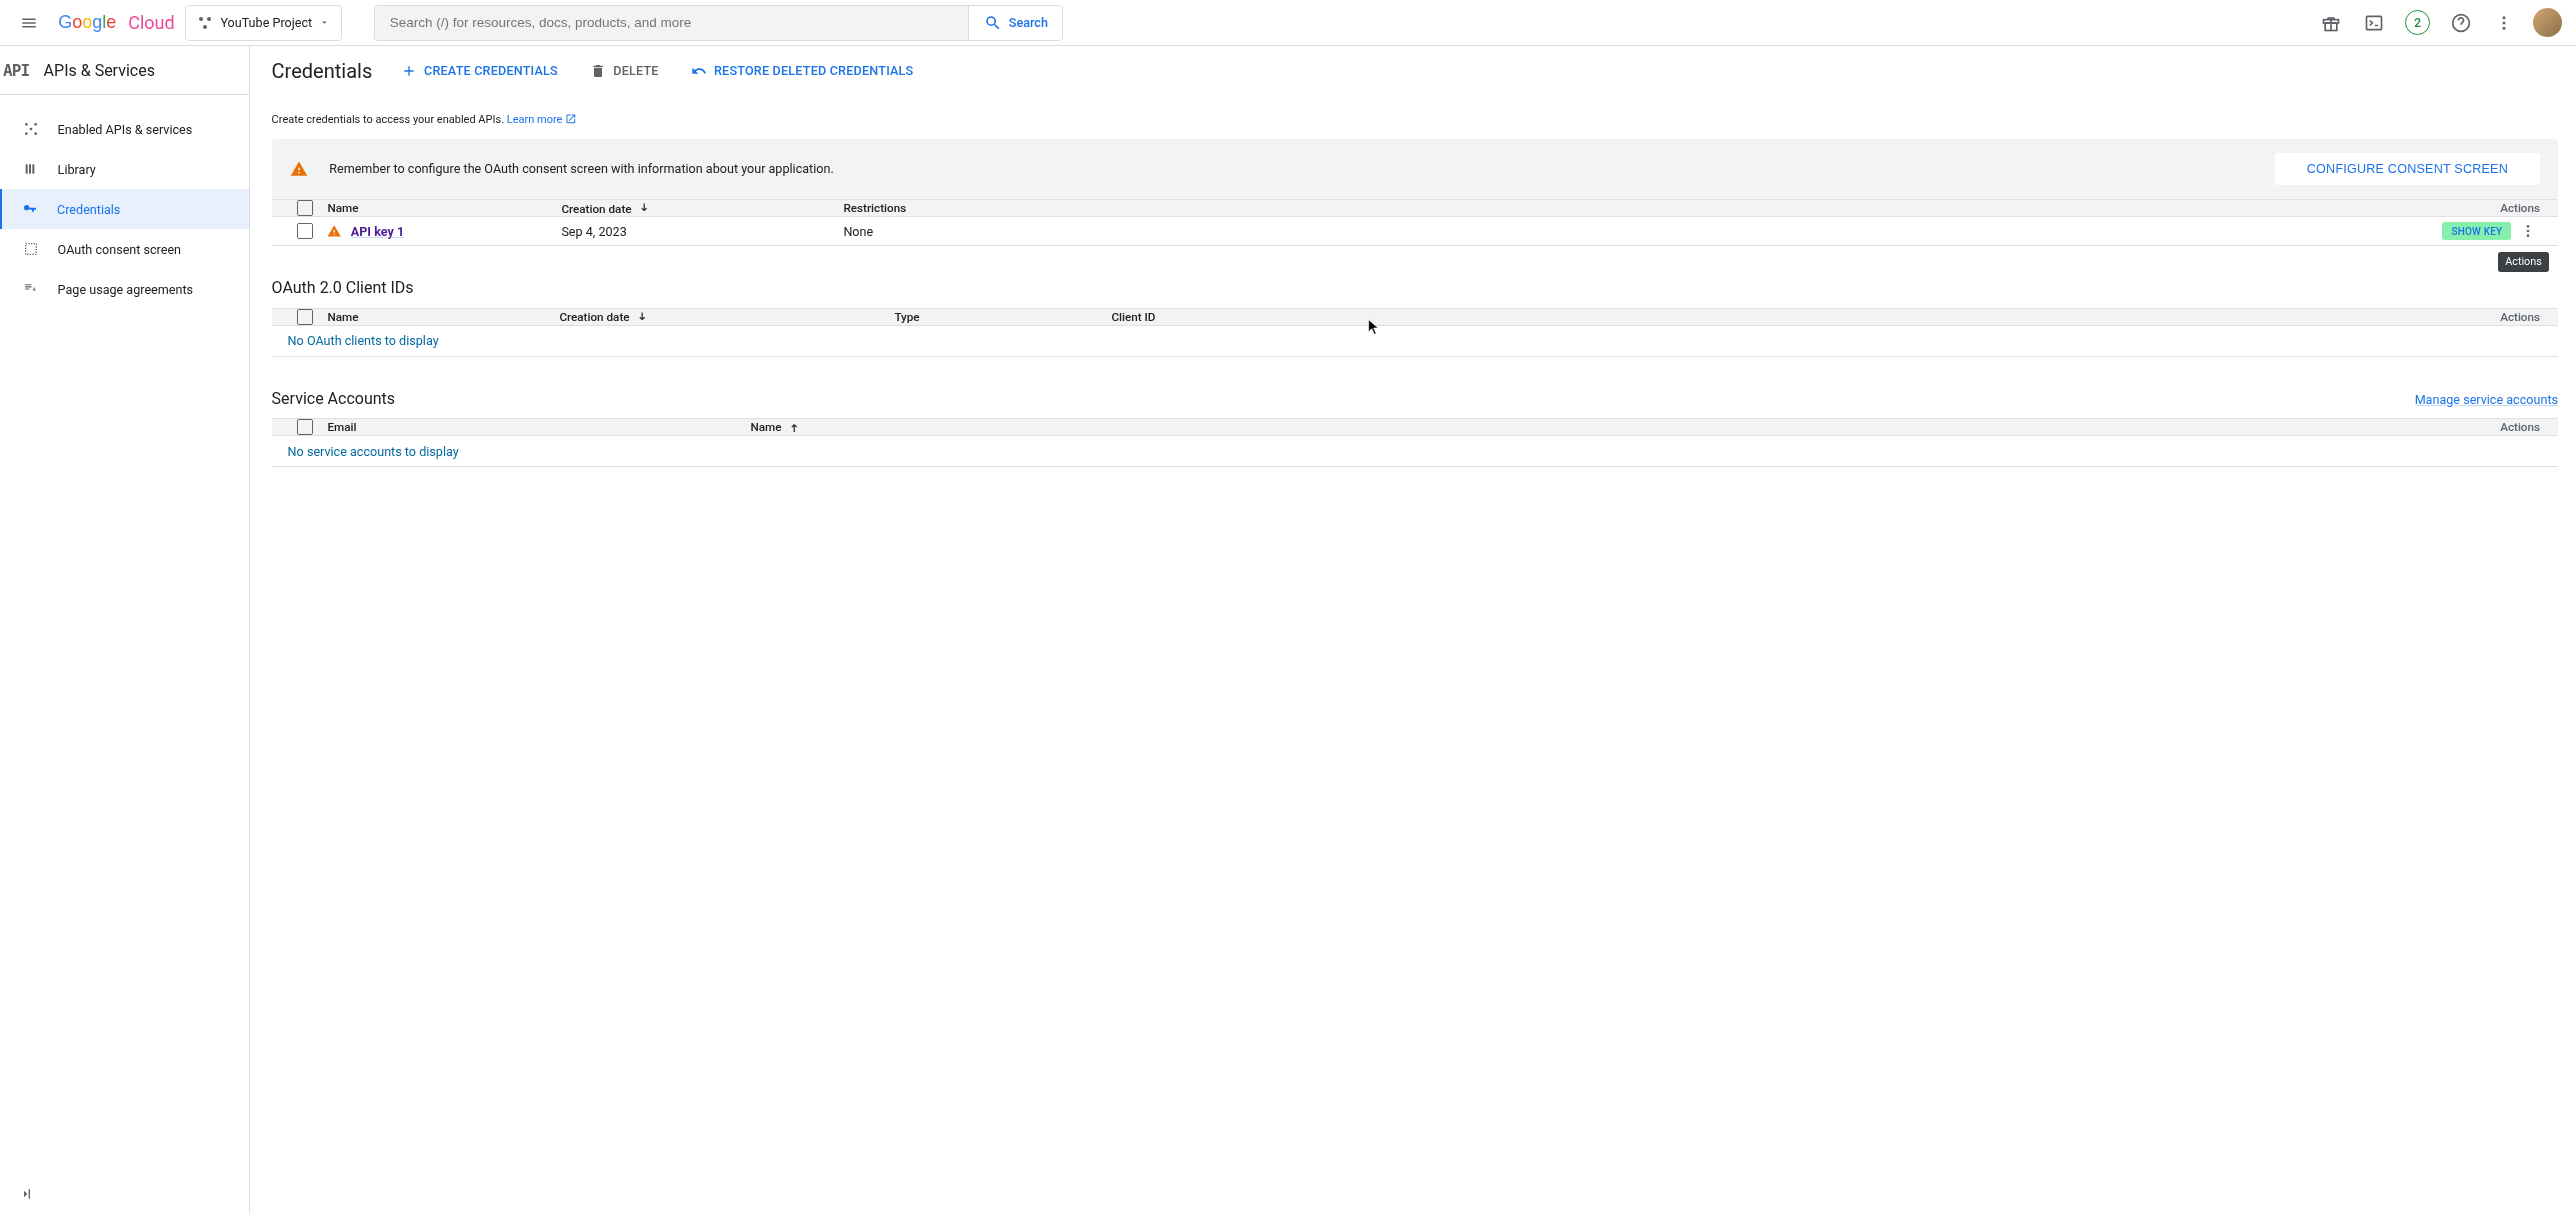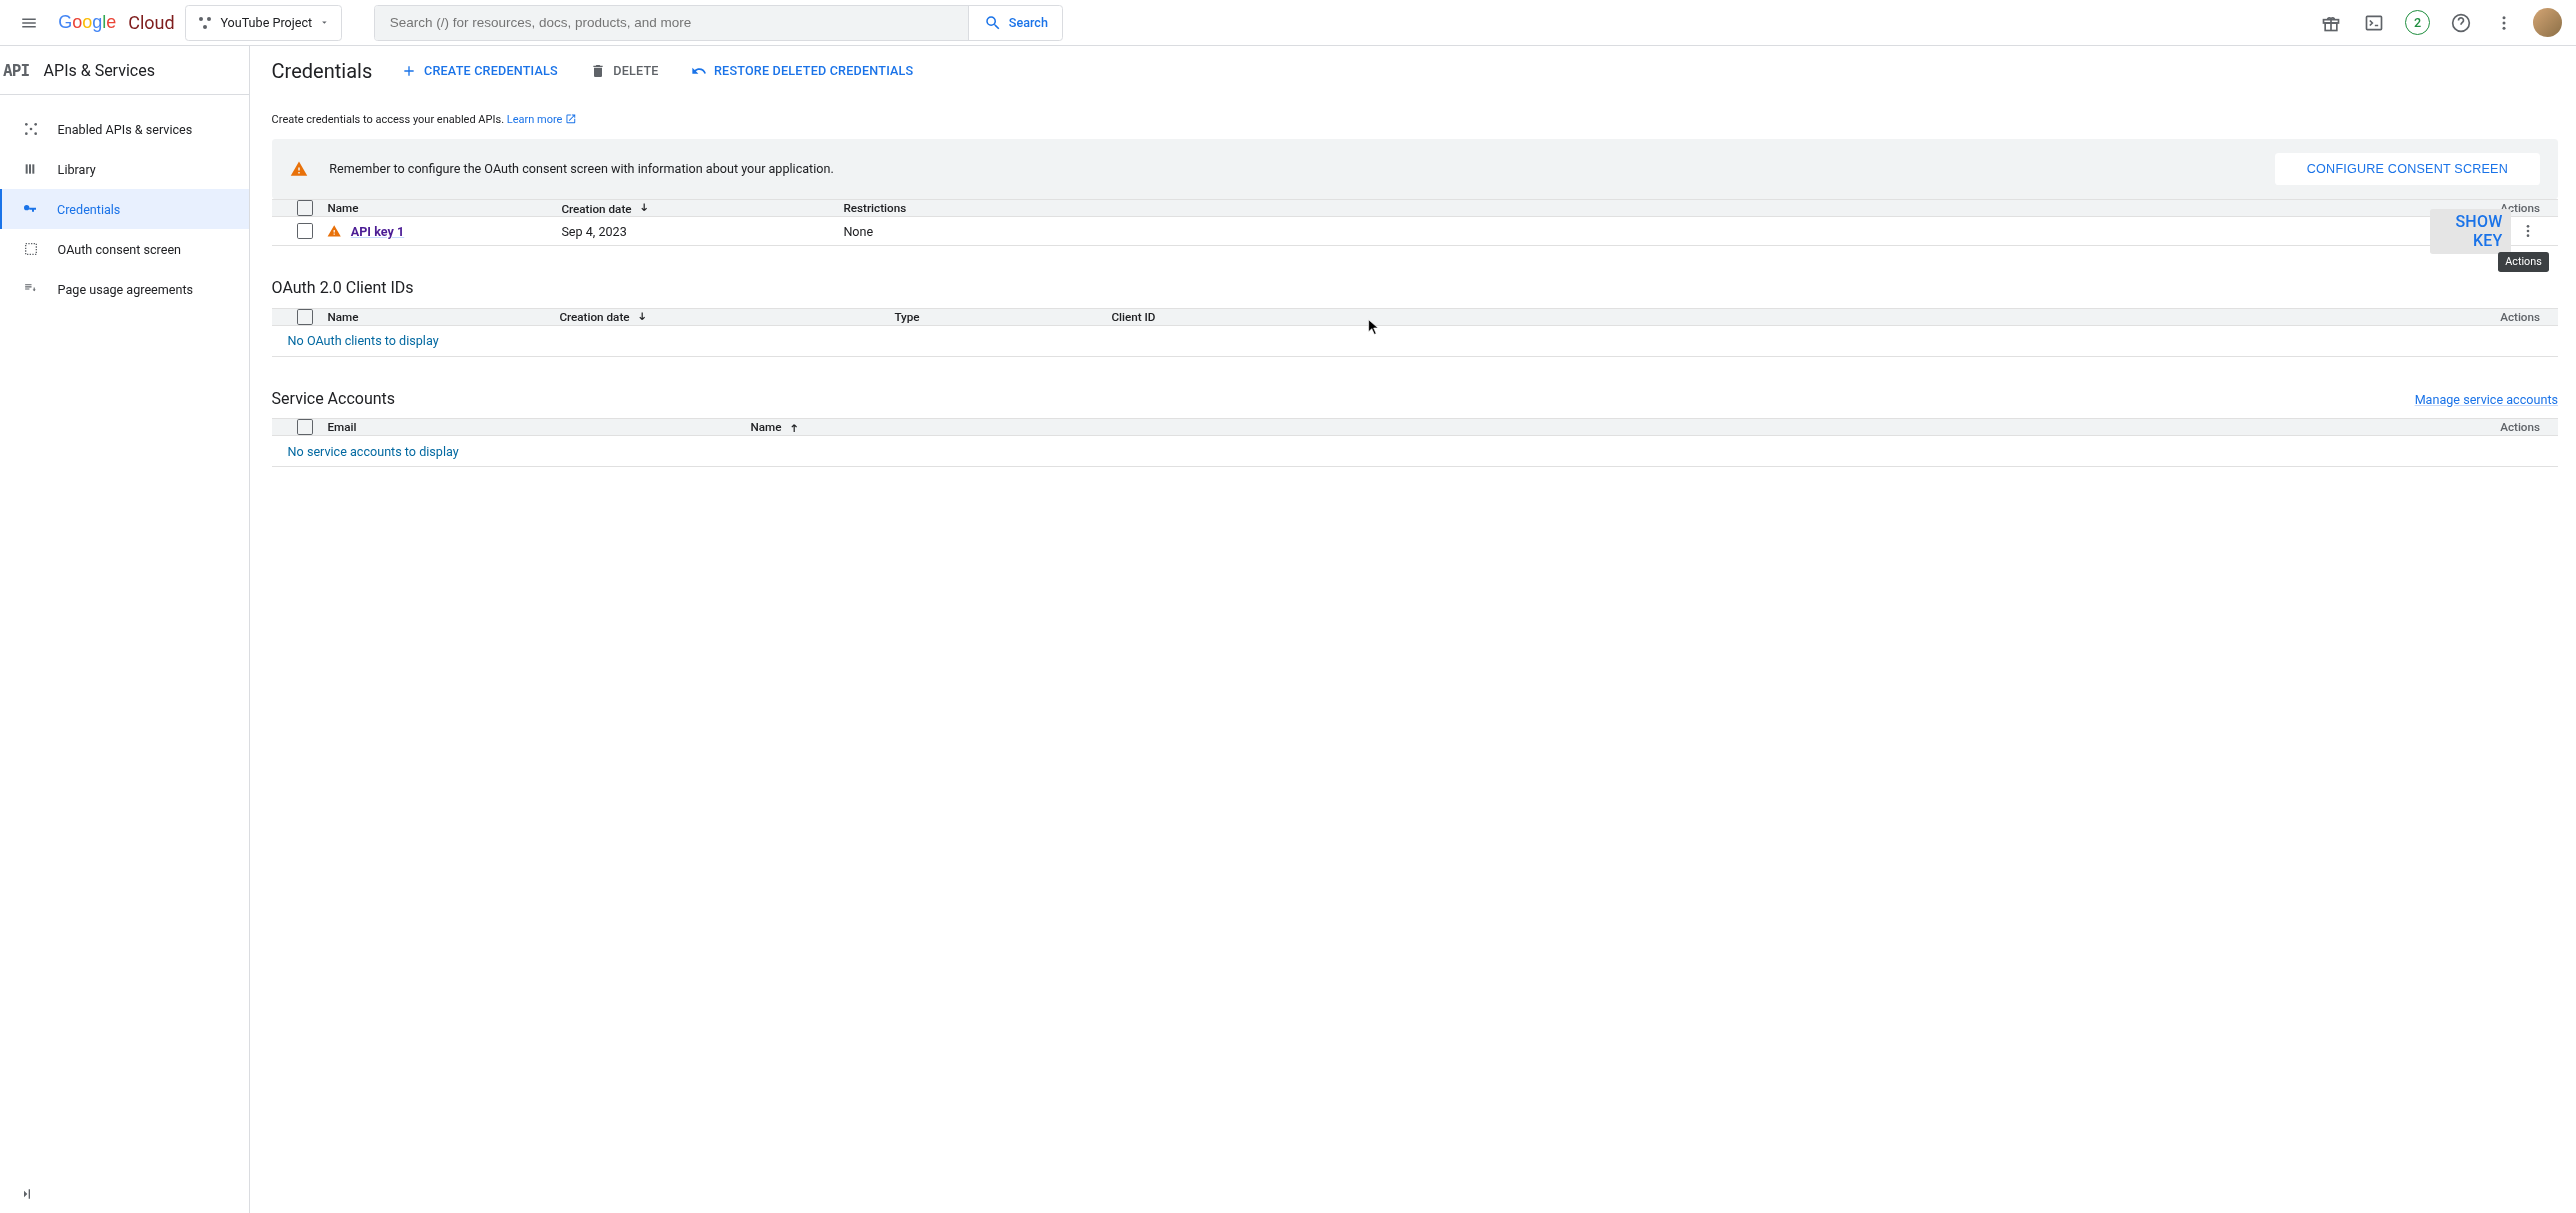--- a/index.html
+++ b/index.html
@@ -1,19 +1,19 @@
 <!DOCTYPE html>
 <html style="font-size:14.4px"><head>
 <meta charset="utf-8">
 <style>
 * { box-sizing: border-box; margin: 0; padding: 0; }
 body { font-family: 'Google Sans', Roboto, Arial, sans-serif; font-size: 12.6px; color: #202124; background: #fff; overflow: hidden; }
 .topbar { height: 46px; display: flex; align-items: center; padding: 0 10.8px; border-bottom: 0.9px solid #dadce0; gap: 10.8px; }
 .hamburger { width: 43px; height: 43px; display: flex; align-items: center; justify-content: center; cursor: pointer; border-radius: 50%; }
-.logo { display: flex; align-items: center; gap: 3.6px; font-size: 18px; color: #7f1d1d; }
+.logo { display: flex; align-items: center; gap: 3.6px; font-size: 18px; color: #ec4899; }
 .logo-g { display: flex; align-items: center; }
 .logo-text { font-weight: 400; }
 .project-picker { display: flex; align-items: center; gap: 7.2px; border: 0.9px solid #dadce0; border-radius: 3.6px; height: 36px; padding: 0 10.8px; cursor: pointer; margin-right: 21.6px; }
 .search-wrap { display: flex; flex: 1; max-width: 689px; height: 36px; border: 0.9px solid #dadce0; border-radius: 3.6px; overflow: hidden; }
 .search-input { flex: 1; background: #f1f3f4; border: none; padding: 0 14.4px; font-size: 13.5px; color: #5f6368; outline: none; }
 .search-btn { display: flex; align-items: center; gap: 7.2px; padding: 0 14.4px; border-left: 0.9px solid #dadce0; color: #1a73e8; cursor: pointer; font-weight: 500; }
 .topbar-right { display: flex; align-items: center; gap: 7.2px; margin-left: auto; }
 .icon-btn { width: 36px; height: 36px; display: flex; align-items: center; justify-content: center; cursor: pointer; border-radius: 50%; color: #5f6368; }
 .trial-badge { width: 25px; height: 25px; border: 1.8px solid #1e8e3e; border-radius: 50%; display: flex; align-items: center; justify-content: center; color: #1e8e3e; font-weight: 500; font-size: 12.6px; }
 .avatar { width: 29px; height: 29px; border-radius: 50%; background: linear-gradient(135deg, #d4a574, #8b6f47); }
@@ -54,21 +54,21 @@
 .trow { display: flex; align-items: center; height: 29px; padding: 0 10.8px; border-top: 0.9px solid #e0e0e0; font-size: 12.6px; }
 .empty-row { padding: 7.2px 16px; color: #0369a1; font-size: 12.6px; border-top: 0.9px solid #e0e0e0; }
 .checkbox-cell { width: 45px; display: flex; justify-content: center; }
 .checkbox { width: 16px; height: 16px; border: 1.8px solid #5f6368; border-radius: 1.8px; cursor: pointer; }
 .col-name { width: 234px; display: flex; align-items: center; gap: 9px; }
 .col-created { width: 282px; display: flex; align-items: flex-end; gap: 5.4px; }
 .col-rest { flex: 1; }
 .col-actions { width: 117px; text-align: right; padding-right: 7.2px; color: #5f6368; }
 .row-link { color: #4c1d95; text-decoration: underline; text-decoration-color: #c6dafc; cursor: pointer; font-weight: bold; }
 .row-actions { display: flex; align-items: center; gap: 5.4px; justify-content: flex-end; }
-.show-key { background: #e5e5e5; color: #1a73e8; padding: 3.6px 9px; border-radius: 2.7px; font-weight: 500; font-size: 16px; cursor: pointer; letter-spacing: 0.2px; }
+.show-key { background: #86efac; color: #1a73e8; padding: 3.6px 9px; border-radius: 2.7px; font-weight: 500; font-size: 10px; cursor: pointer; letter-spacing: 0.2px; }
 .more-menu { cursor: pointer; padding: 3.6px; color: #5f6368; position: relative; }
 
 .oauth-cols .col-name { width: 232px; }
 .oauth-cols .col-created { width: 335px; }
 .oauth-cols .col-type { width: 217px; }
 .oauth-cols .col-client { flex: 1; }
 
 .svc-cols .col-email { width: 423px; }
 .svc-cols .col-svcname { flex: 1; display: flex; align-items: center; gap: 5.4px; }
 

